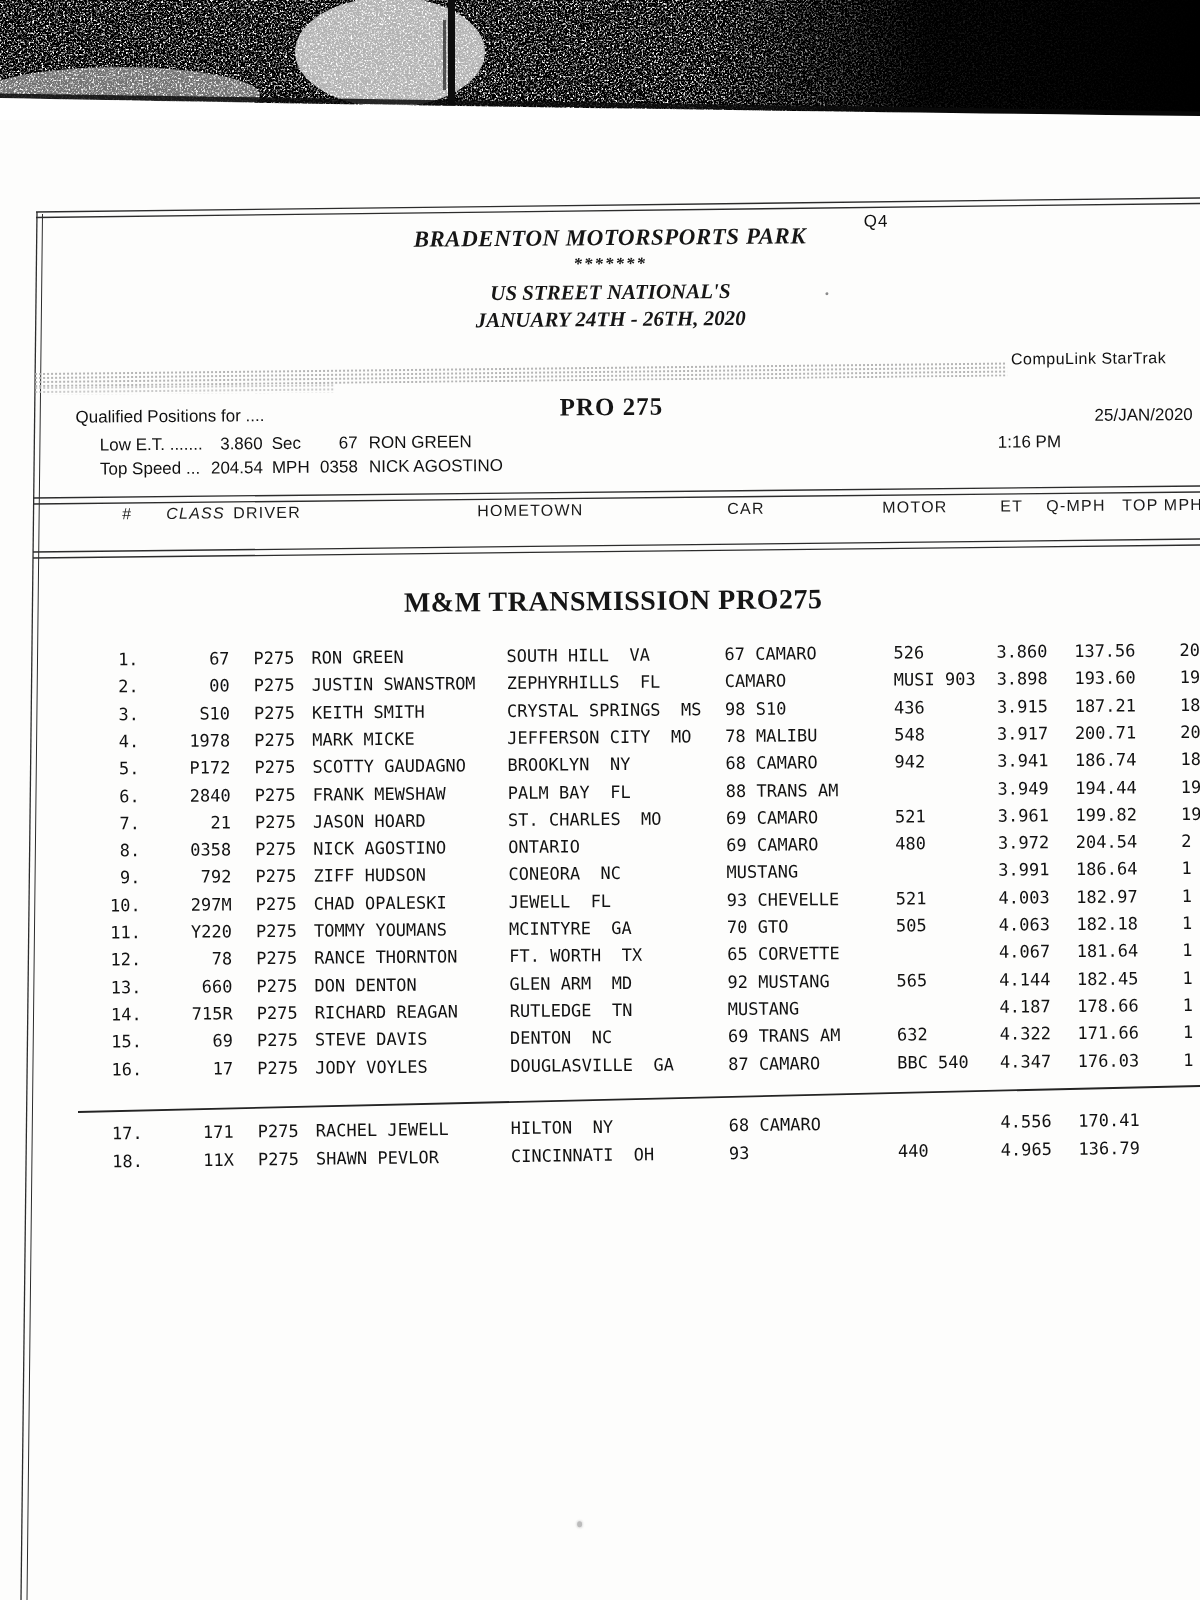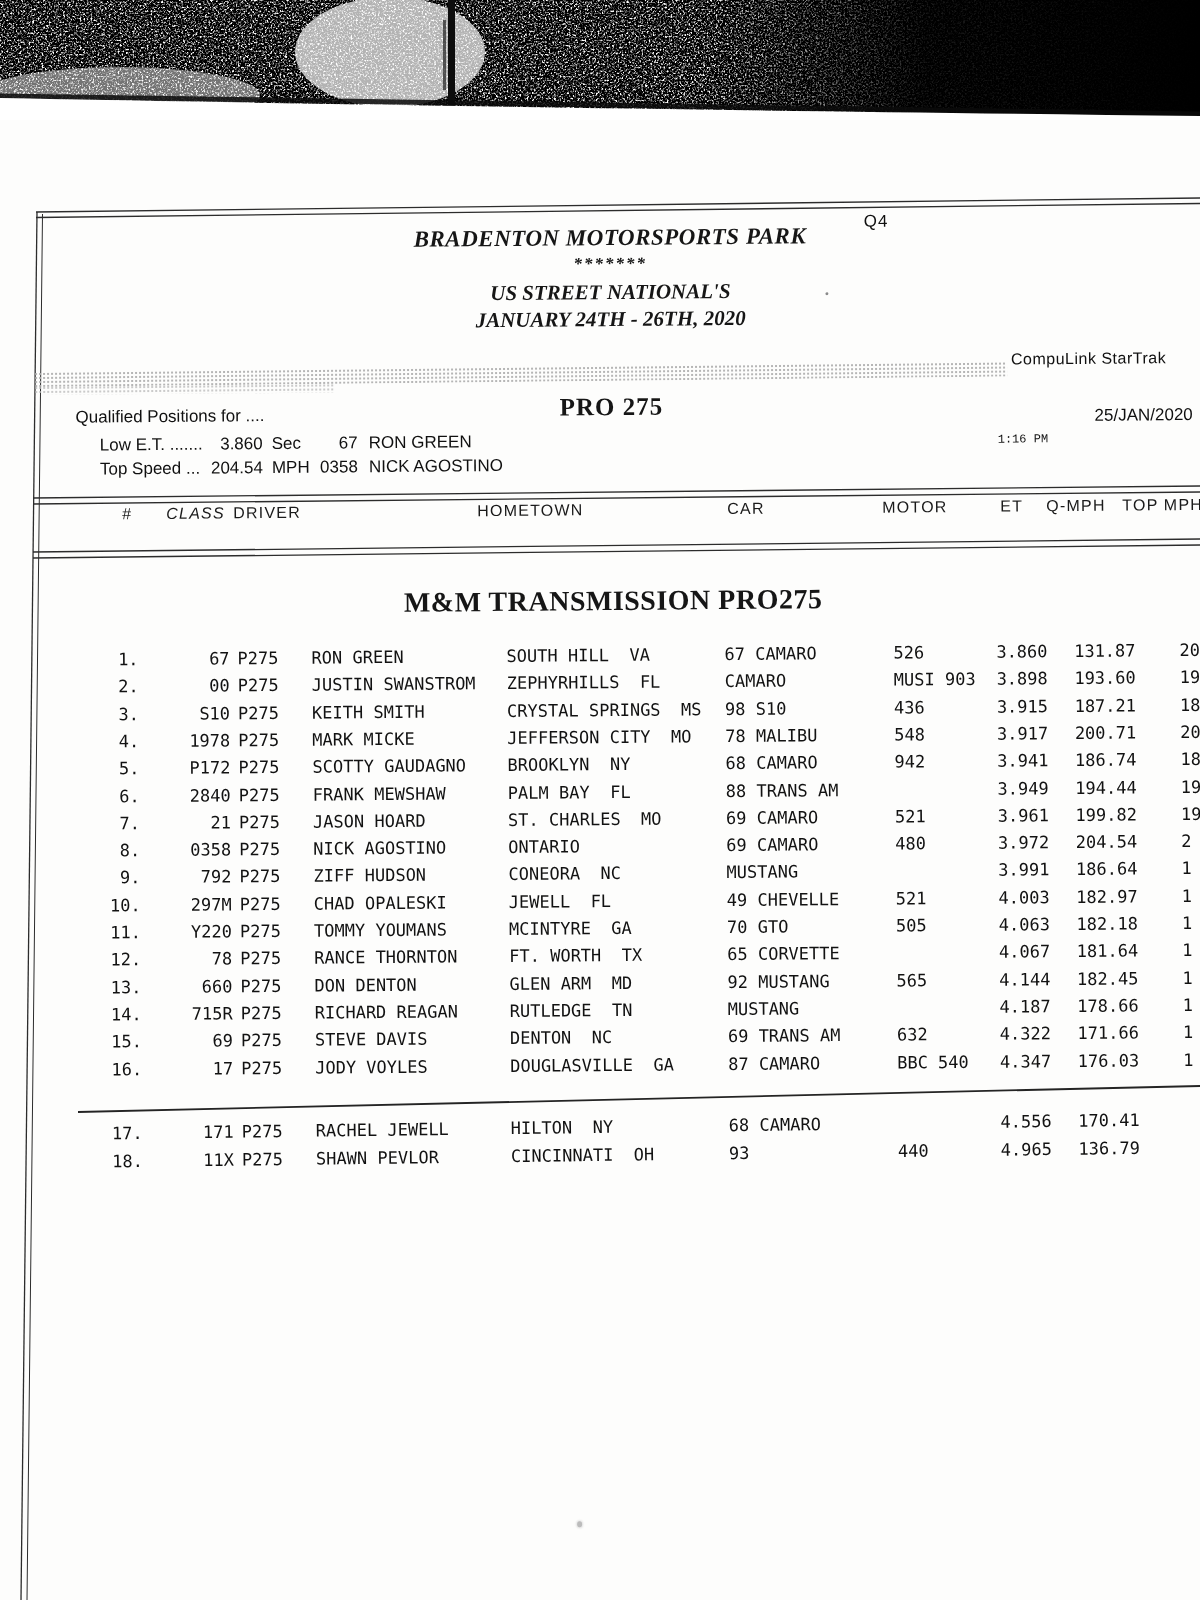--- a/index.html
+++ b/index.html
@@ -36,41 +36,41 @@
     background:radial-gradient(circle,#adadad 26%,rgba(255,255,255,0) 32%);
     background-size:4px 4px;
     transform:rotate(-0.12deg);opacity:.9;}
   #dot-band2{left:35px;top:386px;width:300px;height:9px;
     background:radial-gradient(circle,#b9b9b9 26%,rgba(255,255,255,0) 32%);
     background-size:4px 4px;opacity:.75;}
   #compulink{left:1012px;top:359px;font-size:16px;letter-spacing:0.5px;}
 
   #qual-label{left:76px;top:408px;font-size:17px;}
   #class-title{left:312px;top:398px;width:600px;text-align:center;font-size:25px;letter-spacing:1px;}
-  #time-stamp{left:998px;top:441px;font-size:12px;font-family:Liberation Mono, monospace;}
+  #time-stamp{left:998px;top:441px;font-size:17px;}
   #date-stamp{left:1095px;top:415px;font-size:17px;white-space:pre;}
 
   .stat-line{font-size:17px;}
   .stat-label{position:absolute;left:100px;}
   .stat-value{position:absolute;left:178px;width:85px;text-align:right;}
   .stat-unit{position:absolute;left:272px;}
   .stat-car{position:absolute;left:298px;width:60px;text-align:right;}
   .stat-driver{position:absolute;left:369px;}
   #low-et-line{top:436px;}
   #top-speed-line{top:460px;}
 
   .colhead{position:absolute;top:506px;font-size:16px;letter-spacing:1.2px;color:#1a1a1a;white-space:pre;}
 
   #section-title{left:312px;top:590px;width:600px;text-align:center;font-size:28px;letter-spacing:0.5px;}
 
   .row{position:absolute;left:0;width:1260px;height:24px;font-size:17px;}
   .cell{position:absolute;white-space:pre;}
   .c-rank{left:95px;width:42px;text-align:right;}
   .c-num{left:148px;width:80px;text-align:right;}
-  .c-class{left:236px;}
+  .c-class{left:252px;}
   .c-driver{left:310px;}
   .c-home{left:505px;}
   .c-car{left:723px;}
   .c-motor{left:892px;}
   .c-et{left:966px;width:80px;text-align:right;}
   .c-qmph{left:1054px;width:80px;text-align:right;}
   .c-top{left:1178px;}
 
   .stray{position:absolute;border-radius:50%;}
   #stray1{left:827px;top:299px;width:3px;height:3px;background:#8a8a8a;}
@@ -168,21 +168,21 @@
   <div id="rows">
       <div class="row mono" style="top: 650px;">
         <span class="cell c-rank">1.</span>
         <span class="cell c-num">67</span>
         <span class="cell c-class">P275</span>
         <span class="cell c-driver">RON GREEN</span>
         <span class="cell c-home">SOUTH HILL  VA</span>
         <span class="cell c-car">67 CAMARO</span>
         <span class="cell c-motor">526</span>
         <span class="cell c-et">3.860</span>
-        <span class="cell c-qmph">131.87</span>
+        <span class="cell c-qmph">137.56</span>
         <span class="cell c-top">201</span>
       </div>
       <div class="row mono" style="top: 677.3px;">
         <span class="cell c-rank">2.</span>
         <span class="cell c-num">00</span>
         <span class="cell c-class">P275</span>
         <span class="cell c-driver">JUSTIN SWANSTROM</span>
         <span class="cell c-home">ZEPHYRHILLS  FL</span>
         <span class="cell c-car">CAMARO</span>
         <span class="cell c-motor">MUSI 903</span>
@@ -273,21 +273,21 @@
         <span class="cell c-et">3.991</span>
         <span class="cell c-qmph">186.64</span>
         <span class="cell c-top">1</span>
       </div>
       <div class="row mono" style="top: 895.7px;">
         <span class="cell c-rank">10.</span>
         <span class="cell c-num">297M</span>
         <span class="cell c-class">P275</span>
         <span class="cell c-driver">CHAD OPALESKI</span>
         <span class="cell c-home">JEWELL  FL</span>
-        <span class="cell c-car">49 CHEVELLE</span>
+        <span class="cell c-car">93 CHEVELLE</span>
         <span class="cell c-motor">521</span>
         <span class="cell c-et">4.003</span>
         <span class="cell c-qmph">182.97</span>
         <span class="cell c-top">1</span>
       </div>
       <div class="row mono" style="top: 923px;">
         <span class="cell c-rank">11.</span>
         <span class="cell c-num">Y220</span>
         <span class="cell c-class">P275</span>
         <span class="cell c-driver">TOMMY YOUMANS</span>

